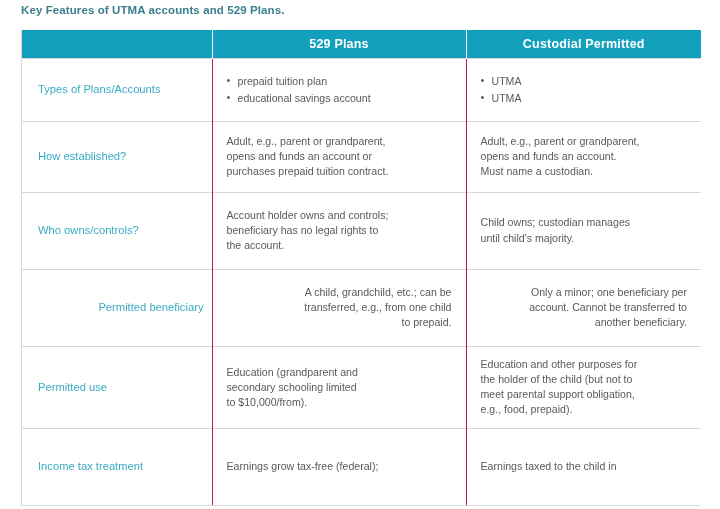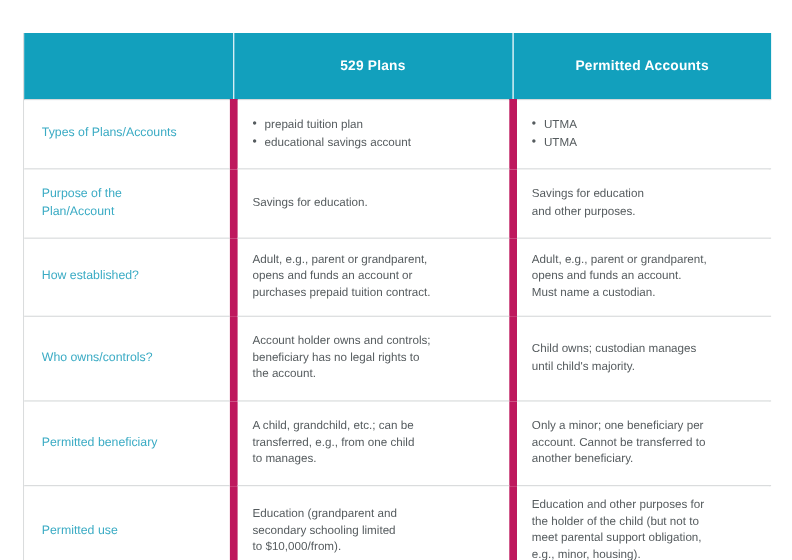--- a/index.html
+++ b/index.html
@@ -49,56 +49,56 @@
   table.cmp col.c2 { width: 254px; }
   table.cmp col.c3 { width: 235px; }
 
   thead th {
     background: #12a0bd;
     color: #ffffff;
     font-size: 12.5px;
     font-weight: bold;
     letter-spacing: 0.2px;
     height: 28px;
-    padding: 16px;
+    padding: 0;
     text-align: center;
     vertical-align: middle;
     border: none;
   }
   thead th.h-blank {
     background: #12a0bd;
   }
   thead th.sep {
     border-left: 1px solid #ffffff;
   }
 
   tbody td {
     border-top: 1px solid #d6d9da;
-    border-left: 7px solid #be185d;
+    border-left: 1px solid #be185d;
     padding: 10px 14px 11px 14px;
     vertical-align: middle;
     font-size: 10.6px;
     line-height: 1.42;
     color: #555b5e;
     background: #ffffff;
   }
   tbody td.rowlabel {
     border-left: none;
     color: #3aabc4;
     font-weight: normal;
     font-size: 11.2px;
     line-height: 1.35;
     padding-left: 16px;
     padding-right: 8px;
   }
   tbody tr.r1 td { height: 41px; }
   tbody tr.r2 td { height: 41px; }
   tbody tr.r3 td { height: 49px; margin-top: 10px; }
   tbody tr.r4 td { height: 55px; }
-  tbody tr.r5 td { height: 55px; }
+  tbody tr.r5 td { height: 55px; text-align: right; }
   tbody tr.r6 td { height: 60px; }
   tbody tr.r7 td { height: 55px; }
 
   ul.bullets {
     list-style: none;
     margin: 0;
     padding: 0;
   }
   ul.bullets li {
     position: relative;
@@ -113,66 +113,54 @@
     color: #555b5e;
     font-size: 11px;
   }
   .cell-line { display: block; }
 </style>
 </head>
 <body>
 
 <div class="page">
 
+  <div class="title">Key Features of UTMA accounts and 529 Plans.</div>
 
   <div class="table-wrap">
     <table class="cmp">
       <colgroup>
         <col class="c1">
           <col class="c2">
           <col class="c3">
       </colgroup>
       <thead>
         <tr>
           <th class="h-blank"></th>
           <th class="sep">529 Plans</th>
-          <th class="sep">Permitted Accounts</th>
+          <th class="sep">Custodial Permitted</th>
         </tr>
       </thead>
       <tbody>
 
         <tr class="r1">
           <td class="rowlabel">Types of Plans/Accounts</td>
           <td>
             <ul class="bullets">
               <li>prepaid tuition plan</li>
               <li>educational savings account</li>
             </ul>
           </td>
           <td>
             <ul class="bullets">
               <li>UTMA</li>
               <li>UTMA</li>
             </ul>
           </td>
         </tr>
 
-        <tr class="r2">
-          <td class="rowlabel">
-            <span class="cell-line">Purpose of the</span>
-            <span class="cell-line">Plan/Account</span>
-          </td>
-          <td>
-            <span class="cell-line">Savings for education.</span>
-          </td>
-          <td>
-            <span class="cell-line">Savings for education</span>
-            <span class="cell-line">and other purposes.</span>
-          </td>
-        </tr>
 
         <tr class="r3">
           <td class="rowlabel">How established?</td>
           <td>
             <span class="cell-line">Adult, e.g., parent or grandparent,</span>
             <span class="cell-line">opens and funds an account or</span>
             <span class="cell-line">purchases prepaid tuition contract.</span>
           </td>
           <td>
             <span class="cell-line">Adult, e.g., parent or grandparent,</span>
@@ -192,41 +180,41 @@
             <span class="cell-line">Child owns; custodian manages</span>
             <span class="cell-line">until child's majority.</span>
           </td>
         </tr>
 
         <tr class="r5">
           <td class="rowlabel">Permitted beneficiary</td>
           <td>
             <span class="cell-line">A child, grandchild, etc.; can be</span>
             <span class="cell-line">transferred, e.g., from one child</span>
-            <span class="cell-line">to manages.</span>
+            <span class="cell-line">to prepaid.</span>
           </td>
           <td>
             <span class="cell-line">Only a minor; one beneficiary per</span>
             <span class="cell-line">account.  Cannot be transferred to</span>
             <span class="cell-line">another beneficiary.</span>
           </td>
         </tr>
 
         <tr class="r6">
           <td class="rowlabel">Permitted use</td>
           <td>
             <span class="cell-line">Education (grandparent and</span>
             <span class="cell-line">secondary schooling limited</span>
             <span class="cell-line">to $10,000/from).</span>
           </td>
           <td>
             <span class="cell-line">Education and other purposes for</span>
             <span class="cell-line">the holder of the child (but not to</span>
             <span class="cell-line">meet parental support obligation,</span>
-            <span class="cell-line">e.g., minor, housing).</span>
+            <span class="cell-line">e.g., food, prepaid).</span>
           </td>
         </tr>
 
         <tr class="r7">
           <td class="rowlabel">Income tax treatment</td>
           <td>
             <span class="cell-line">Earnings grow tax-free (federal);</span>
 
           </td>
           <td>

